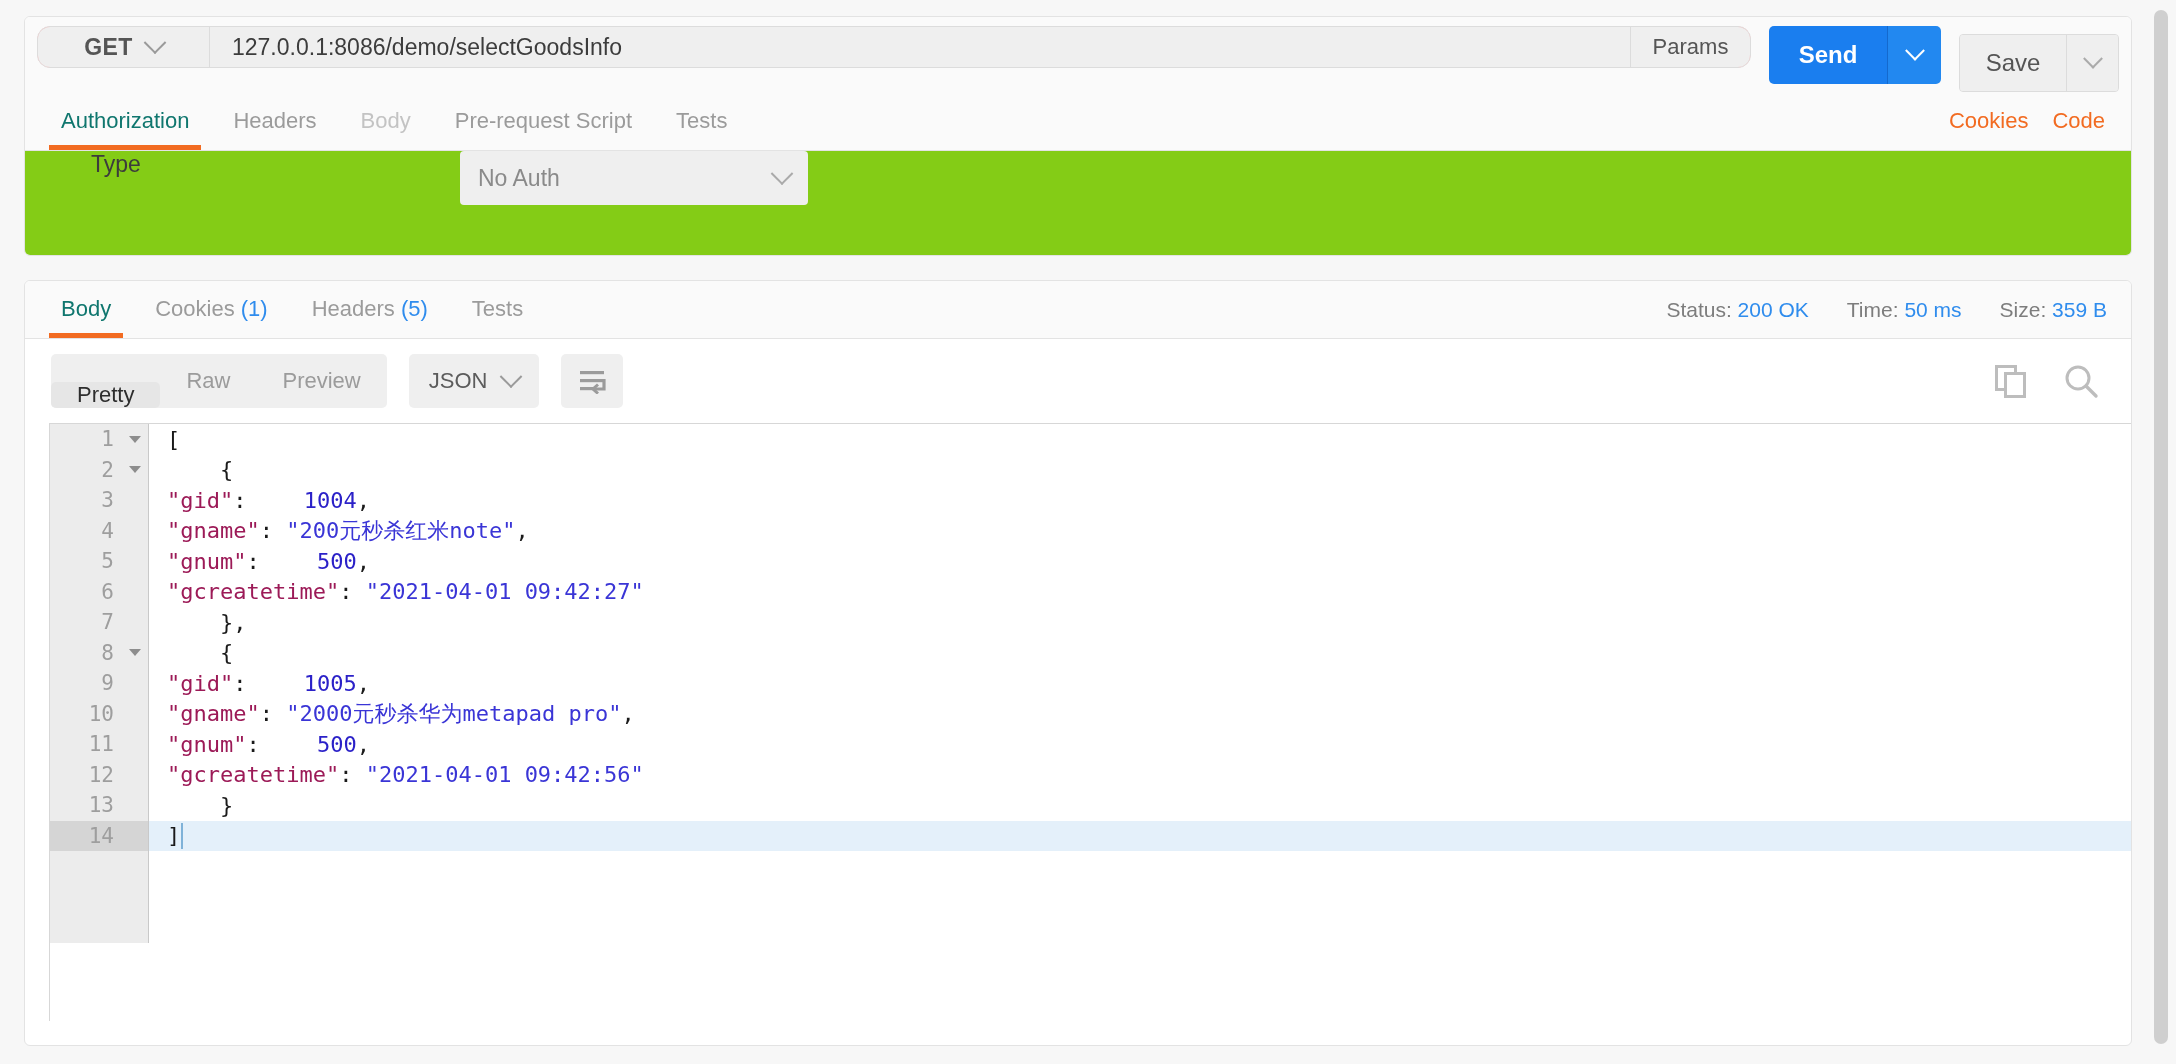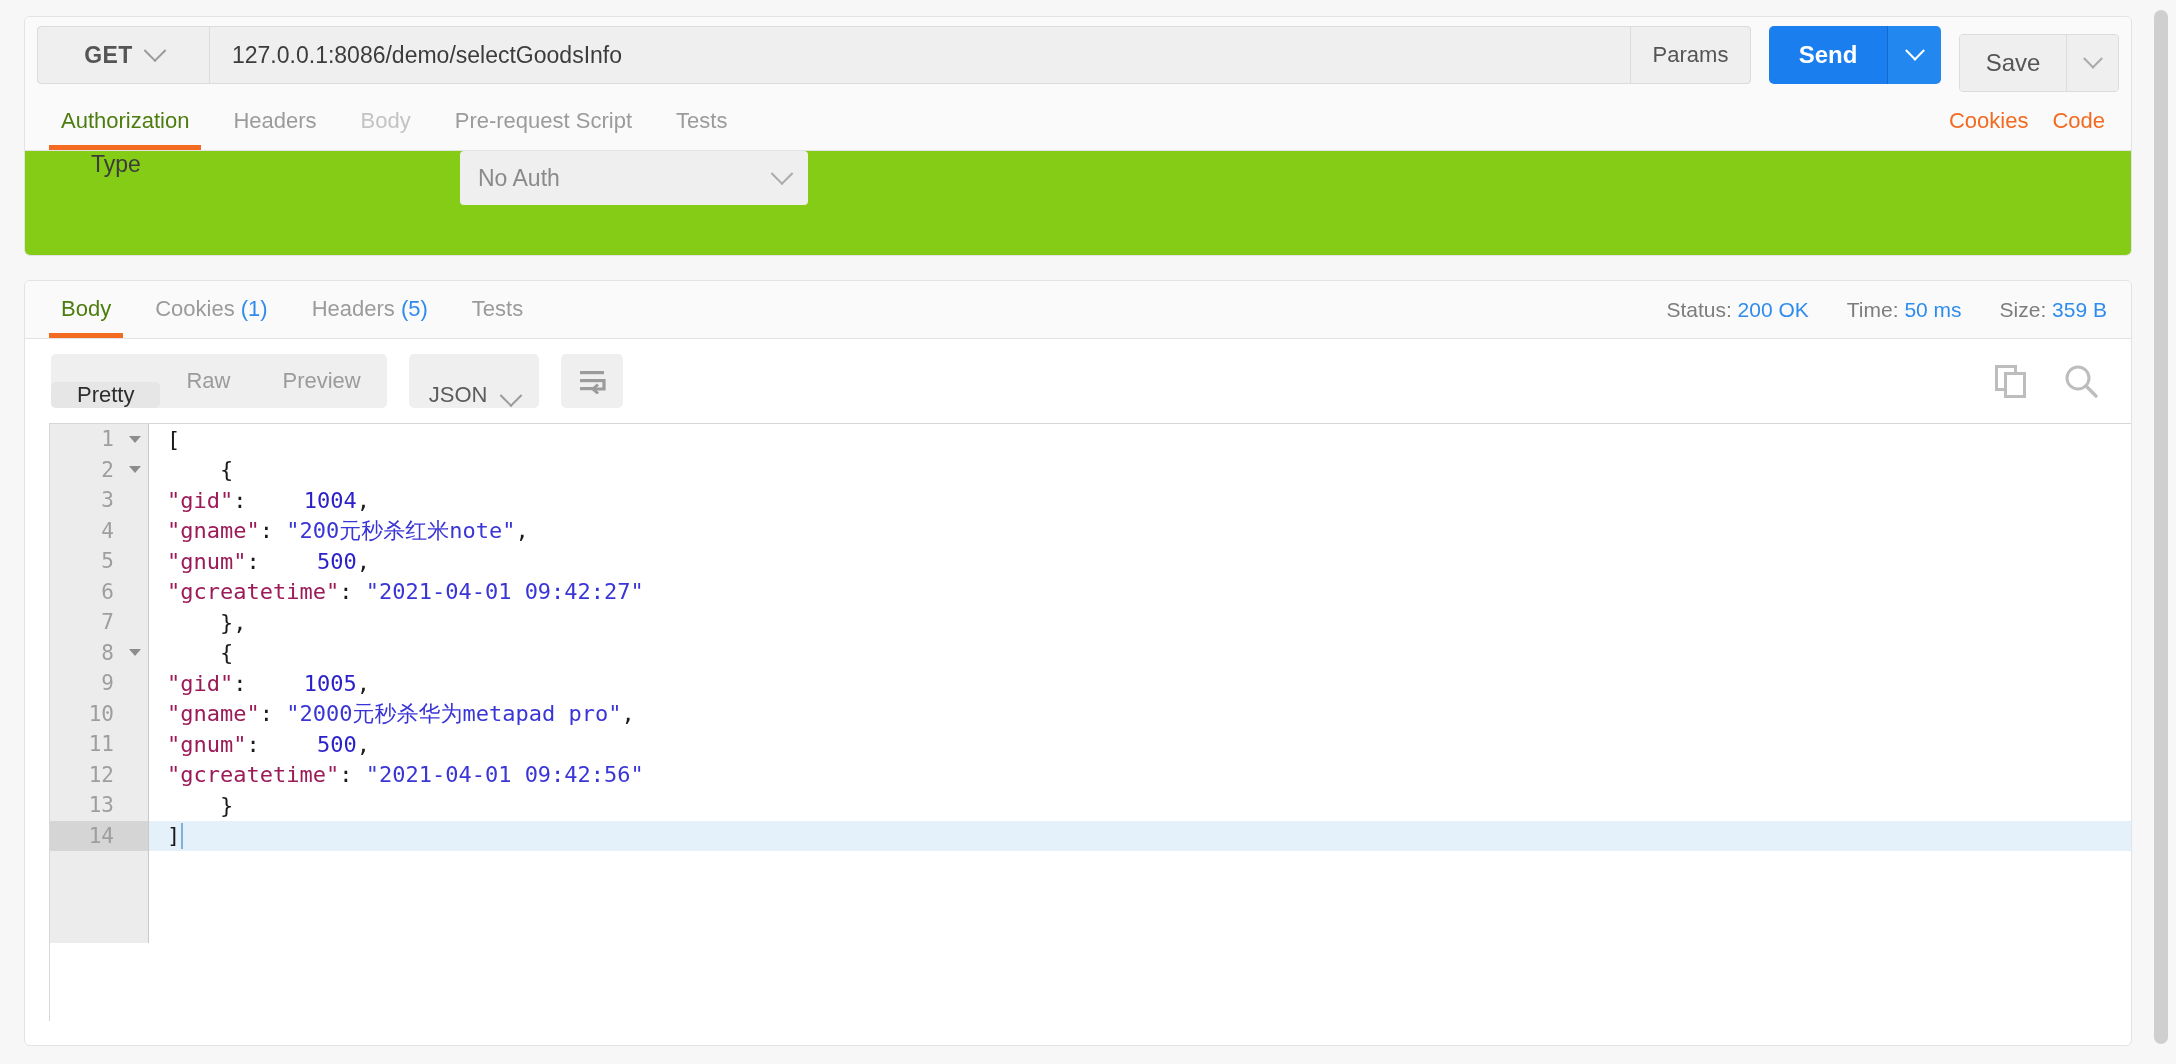--- a/index.html
+++ b/index.html
@@ -28,23 +28,23 @@
   }
   .url-row {
     height: 76px;
     padding: 9px 12px 0 12px;
     background: #fafafa;
     display: flex;
     align-items: flex-start;
   }
   .url-group {
     display: flex;
-    height: 58px;
+    height: 42px;
     border: 1px solid #dcdcdc;
-    border-radius: 4px;
+    border-radius: 13px;
     overflow: hidden;
     flex: 1;
     background: #fca5a5;
   }
   .method-select {
     width: 172px;
     background: #efefef;
     display: flex;
     align-items: center;
     justify-content: center;
@@ -145,21 +145,21 @@
     height: 58px;
   }
   .tab {
     position: relative;
     font-size: 22px;
     color: #9b9b9b;
     padding: 0 22px 16px 22px;
     cursor: pointer;
     white-space: nowrap;
   }
-  .tab.active { color: #4d7c0f; }
+  .tab.active { color: #0f766e; }
   .tab.disabled { color: #c3c3c3; cursor: default; }
   .tab.active::after {
     content: "";
     position: absolute;
     left: 10px; right: 10px; bottom: 0;
     height: 5px;
     background: #f26b21;
   }
   .tab .count { color: #2f8ced; }
   .tabstrip-right {
@@ -241,21 +241,21 @@
     color: #9b9b9b;
     cursor: pointer;
   }
   .seg-item.active {
     color: #2d2d2d;
     background: #e6e6e6;
     border-radius: 5px;
     margin-top: 28px;
   }
   .fmt-select {
-    display: flex; align-items: flex-end; gap: 16px;
+    display: flex; align-items: center; gap: 16px;
     background: #efefef;
     border-radius: 5px;
     height: 54px;
     padding: 0 20px;
     font-size: 22px;
     color: #5c5c5c;
     cursor: pointer;
   }
   .fmt-select .chev { border-color: #9a9a9a; }
   .wrap-btn {

